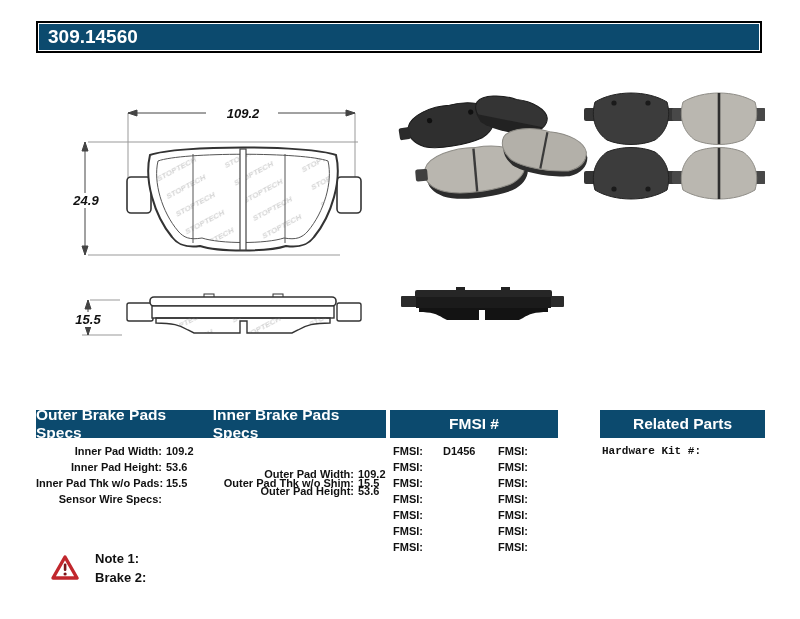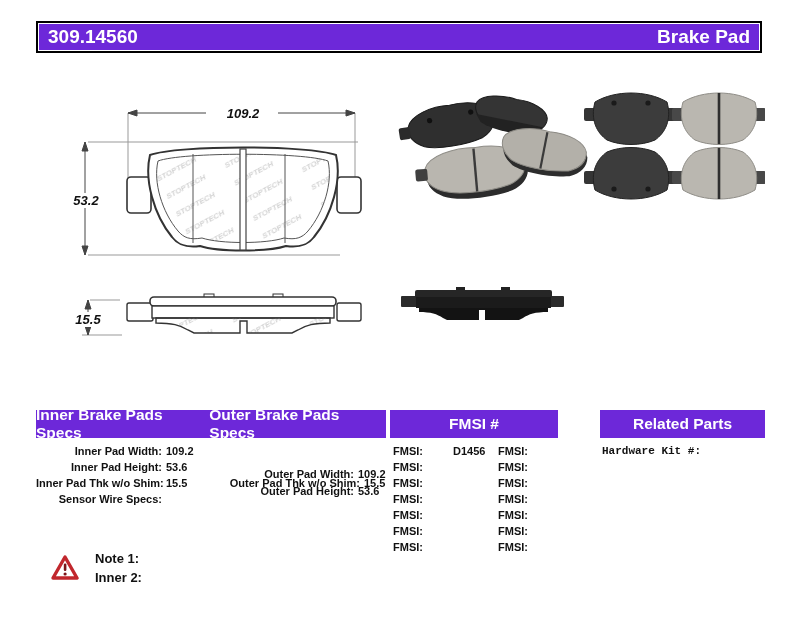--- a/index.html
+++ b/index.html
@@ -1,20 +1,20 @@
 <!DOCTYPE html>
 <html><head>
 <meta charset="utf-8">
 <style>
   html,body{margin:0;padding:0;background:#fff;}
   body{width:800px;height:619px;position:relative;overflow:hidden;
        font-family:"Liberation Sans","DejaVu Sans",sans-serif;color:#111;}
   .abs{position:absolute;}
   
-  .blackbar{background:#6d28d9;color:#fff;font-weight:bold;display:flex;align-items:center;}
+  .blackbar{background:#0c4a6e;color:#fff;font-weight:bold;display:flex;align-items:center;}
   .topbar{left:36px;top:21px;width:726px;height:32px;font-size:19px;
           justify-content:space-between;padding:0 12px;box-sizing:border-box;
           box-shadow:inset 0 0 0 2px #000, inset 0 0 0 3px #fff;}
   .thead{top:410px;height:28px;font-size:15.5px;justify-content:center;}
   .thead-split{justify-content:space-around;}
   
   .specrow{position:absolute;height:16px;line-height:16px;font-size:11px;font-weight:bold;
            white-space:nowrap;}
   .lbl{display:inline-block;text-align:right;}
   .val{display:inline-block;text-align:left;margin-left:4px;}
@@ -23,21 +23,20 @@
             text-align:center;padding:0 3px;line-height:15px;}
   
   .noteline{position:absolute;font-size:13px;font-weight:bold;line-height:17px;}
   svg{display:block;}
 </style>
 </head>
 <body>
 
 <div class="abs blackbar topbar">
   <span>309.14560</span>
-  <span>Brake Pad</span>
 </div>
 
 <svg class="abs" style="left:36px;top:96px;" width="350" height="255" viewBox="0 0 350 255">
   <defs>
     <pattern id="wm1" patternUnits="userSpaceOnUse" width="66" height="20" patternTransform="rotate(-28)">
       <text x="2" y="13" font-size="8" font-weight="bold" font-style="italic" fill="#d3d3d3">STOPTECH</text>
     </pattern>
   </defs>
 
   <g stroke="#999" stroke-width="1">
@@ -83,21 +82,21 @@
     <rect x="168" y="198" width="10" height="5" fill="#fff" stroke="#333" stroke-width="1"></rect>
     <rect x="237" y="198" width="10" height="5" fill="#fff" stroke="#333" stroke-width="1"></rect>
     <rect x="114" y="201" width="186" height="9" rx="4" fill="#fff" stroke="#333" stroke-width="1.6"></rect>
     <rect x="116" y="210" width="182" height="12" fill="#fff" stroke="#333" stroke-width="1.4"></rect>
     <path d="M120,222 L120,227 C136,227 144,229 152,234 L158,237 L204,237 L204,225 L211,225
              L211,237 L256,237 L262,234 C270,229 278,227 294,227 L294,222 Z" fill="url(#wm1)" stroke="#333" stroke-width="1.4"></path>
   </g>
 </svg>
 
 <div class="dimlabel" style="left:208px;top:106px;width:64px;">109.2</div>
-<div class="dimlabel" style="left:55px;top:193px;width:56px;">53.2</div>
+<div class="dimlabel" style="left:55px;top:193px;width:56px;">24.9</div>
 <div class="dimlabel" style="left:58px;top:312px;width:54px;">15.5</div>
 
 <svg class="abs" style="left:393px;top:92px;" width="200" height="115" viewBox="0 0 200 115">
 
   <g transform="rotate(-9 60 36)">
     <path d="M16,28 C20,17 42,11 60,13 C80,11 98,17 102,27 C104,36 99,45 88,50 C70,55 42,55 29,50 C19,45 13,37 16,28 Z" fill="#2f2f2f" stroke="#191919" stroke-width="1"></path>
     <rect x="6" y="28" width="11" height="12" rx="2" fill="#2a2a2a"></rect>
     <rect x="101" y="26" width="11" height="12" rx="2" fill="#2a2a2a"></rect>
     <circle cx="38" cy="25" r="2.6" fill="#101010"></circle>
     <circle cx="80" cy="23" r="2.6" fill="#101010"></circle>
@@ -150,48 +149,48 @@
   <rect x="148" y="9" width="15" height="11" rx="1" fill="#2b2b2b"></rect>
   <rect x="55" y="0" width="9" height="5" fill="#222"></rect>
   <rect x="100" y="0" width="9" height="5" fill="#222"></rect>
   <rect x="14" y="3" width="137" height="8" rx="2" fill="#262626"></rect>
   <rect x="15" y="10" width="135" height="11" fill="#1b1b1b"></rect>
   <path d="M18,21 L18,25 C30,25 36,27 42,31 L46,33 L78,33 L78,23 L84,23 L84,33 L118,33 L122,31
            C128,27 134,25 147,25 L147,21 Z" fill="#131313"></path>
 </svg>
 
 <div class="abs blackbar thead thead-split" style="left:36px;width:350px;">
+  <span>Outer Brake Pads Specs</span>
   <span>Inner Brake Pads Specs</span>
-  <span>Outer Brake Pads Specs</span>
 </div>
 <div class="abs blackbar thead" style="left:390px;width:168px;">
   <span>FMSI #</span>
 </div>
 <div class="abs blackbar thead" style="left:600px;width:165px;">
   <span>Related Parts</span>
 </div>
 
 <div class="specrow" style="left:36px;top:443px;">
   <span class="lbl" style="width:126px;">Inner Pad Width:</span><span class="val">109.2</span></div>
 <div class="specrow" style="left:36px;top:459px;">
   <span class="lbl" style="width:126px;text-align:right;">Inner Pad Height:</span><span class="val">53.6</span></div>
 <div class="specrow" style="left:36px;top:475px;">
-  <span class="lbl" style="width:126px;">Inner Pad Thk w/o Shim:</span><span class="val">15.5</span></div>
+  <span class="lbl" style="width:126px;">Inner Pad Thk w/o Pads:</span><span class="val">15.5</span></div>
 <div class="specrow" style="left:36px;top:491px;">
   <span class="lbl" style="width:126px;">Sensor Wire Specs:</span><span class="val"></span></div>
 
 <div class="specrow" style="left:210px;top:466px;">
   <span class="lbl" style="width:144px;">Outer Pad Width:</span><span class="val">109.2</span></div>
 <div class="specrow" style="left:210px;top:483px;">
   <span class="lbl" style="width:144px;">Outer Pad Height:</span><span class="val">53.6</span></div>
-<div class="specrow" style="left:216px;top:475px;">
+<div class="specrow" style="left:210px;top:475px;">
   <span class="lbl" style="width:144px;">Outer Pad Thk w/o Shim:</span><span class="val">15.5</span></div>
 
 <div class="specrow" style="left:393px;top:443px;">
-  <span class="lbl" style="width:34px;text-align:left;">FMSI:</span><span class="val" style="margin-left:26px;">D1456</span></div>
+  <span class="lbl" style="width:34px;text-align:left;">FMSI:</span><span class="val" style="margin-left:16px;">D1456</span></div>
 <div class="specrow" style="left:393px;top:459px;">
   <span class="lbl" style="width:34px;text-align:left;">FMSI:</span><span class="val" style="margin-left:10px;"></span></div>
 <div class="specrow" style="left:393px;top:475px;">
   <span class="lbl" style="width:34px;text-align:left;">FMSI:</span><span class="val" style="margin-left:10px;"></span></div>
 <div class="specrow" style="left:393px;top:491px;">
   <span class="lbl" style="width:34px;text-align:left;">FMSI:</span><span class="val" style="margin-left:10px;"></span></div>
 <div class="specrow" style="left:393px;top:507px;">
   <span class="lbl" style="width:34px;text-align:left;">FMSI:</span><span class="val" style="margin-left:10px;"></span></div>
 <div class="specrow" style="left:393px;top:523px;">
   <span class="lbl" style="width:34px;text-align:left;">FMSI:</span><span class="val" style="margin-left:10px;"></span></div>
@@ -219,15 +218,15 @@
 <svg class="abs" style="left:51px;top:555px;" width="28" height="26" viewBox="0 0 28 26">
   <path d="M14,2 L26,23 L2,23 Z" fill="#fff" stroke="#c1272d" stroke-width="3.4" stroke-linejoin="round"></path>
   <rect x="12.8" y="8.5" width="2.6" height="7.5" rx="1.2" fill="#7a1418"></rect>
   <circle cx="14.1" cy="19" r="1.6" fill="#7a1418"></circle>
 </svg>
 <div class="noteline" style="left:95px;top:550px;text-align:right;">
   <span>Note 1:</span>
   <span></span>
 </div>
 <div class="noteline" style="left:95px;top:569px;">
-  <span>Inner 2:</span>
+  <span>Brake 2:</span>
   <span></span>
 </div>
 
 </body></html>

